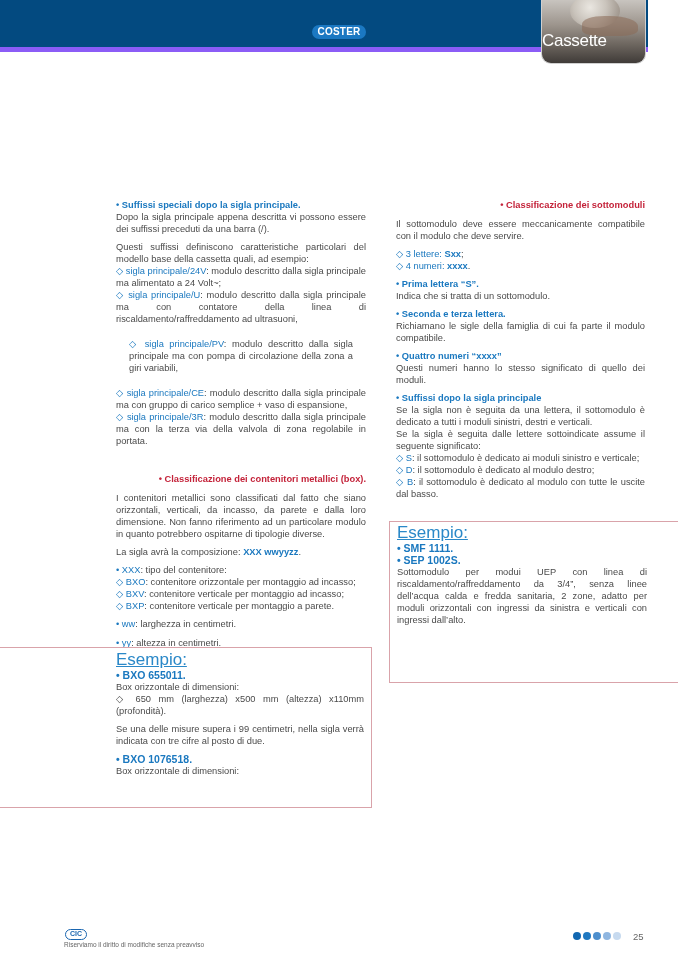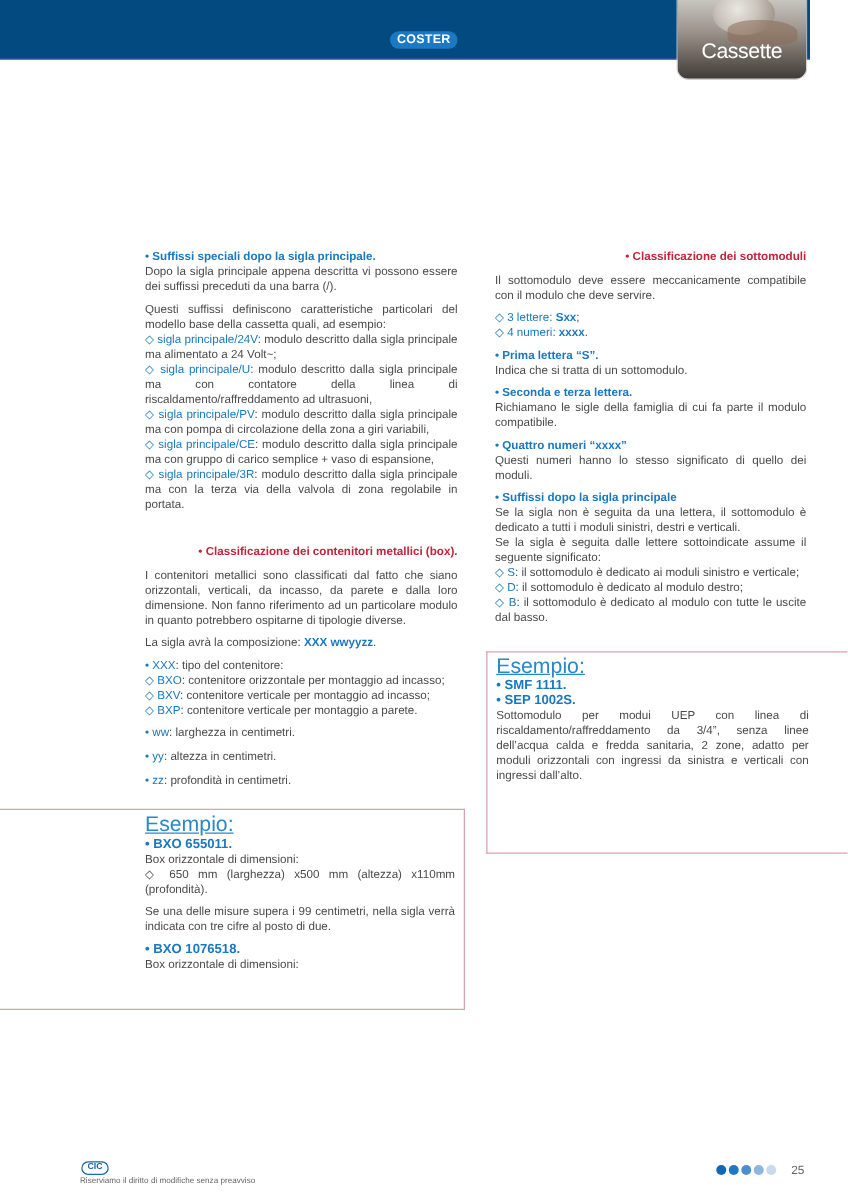--- a/index.html
+++ b/index.html
@@ -5,21 +5,21 @@
   html, body { margin: 0; padding: 0; }
   body {
     width: 678px; height: 959px; position: relative; overflow: hidden;
     background: #ffffff;
     font-family: "Liberation Sans", sans-serif;
     color: #4a4a4a;
   }
   .topbar {
     position: absolute; left: 0; top: 0; width: 648px; height: 47px;
     background: #034a80;
-    border-bottom: 1px solid #8b5cf6;
+    border-bottom: 5px solid #8b5cf6;
   }
   .brand-badge {
     position: absolute; left: 312px; top: 25px; width: 54px; height: 14px;
     background: #1b78c2; border-radius: 7px;
     color: #ffffff; font-weight: bold; font-size: 10px; line-height: 14px;
     text-align: center; letter-spacing: 0.2px;
   }
   .category-tab {
     position: absolute; left: 541px; top: 0; width: 103px; height: 63px;
     border-radius: 0 0 10px 10px; overflow: hidden;
@@ -32,21 +32,21 @@
     background: radial-gradient(circle at 40% 40%, #efece6 0%, #cbc5bd 45%, #8b8076 100%);
     opacity: 0.9;
   }
   .category-tab .hand {
     position: absolute; left: 40px; top: 16px; width: 56px; height: 20px;
     border-radius: 40% 50% 30% 30%;
     background: #8a6a55; opacity: 0.55;
   }
   .category-tab .label {
     position: absolute; left: 0; right: 0; top: 31px;
-    text-align: center; color: #ffffff; font-size: 17px; letter-spacing: -0.3px;
+    color: #ffffff; font-size: 17px; letter-spacing: -0.3px;
   }
 
   .col { position: absolute; font-size: 9.3px; line-height: 12px; }
   .col-left { left: 116px; top: 199px; width: 250px; }
   .col-right { left: 396px; top: 199px; width: 249px; }
   p { margin: 0 0 6px 0; text-align: justify; }
   .h-blue { color: #1a78bf; font-weight: bold; margin: 0; }
   .h-red { color: #c4233a; font-weight: bold; margin: 0 0 7px 0; text-align: right; }
   .blue { color: #1a78bf; }
   .blueb { color: #1a78bf; font-weight: bold; text-align: right; }
@@ -85,21 +85,21 @@
   <div class="label">Cassette</div>
 </div>
 
 <div class="col col-left">
   <div class="h-blue">• Suffissi speciali dopo la sigla principale.</div>
   <p>Dopo la sigla principale appena descritta vi possono essere dei suffissi preceduti da una barra (/).</p>
   <p style="margin-bottom:0">Questi suffissi definiscono caratteristiche particolari del modello base della cassetta quali, ad esempio:</p>
   <div>
     <p style="margin:0"><span class="blue">◇ sigla principale/24V</span><span>: modulo descritto dalla sigla principale ma alimentato a 24 Volt~;</span></p>
     <p style="margin:0"><span class="blue">◇ sigla principale/U</span><span>: modulo descritto dalla sigla principale ma con contatore della linea di riscaldamento/raffreddamento ad ultrasuoni,</span></p>
-    <p style="margin:0"><span class="blue">◇ sigla principale/PV</span><span>: modulo descritto dalla sigla principale ma con pompa di circolazione della zona a giri variabili,</span></p>
+    <p style="margin:13px"><span class="blue">◇ sigla principale/PV</span><span>: modulo descritto dalla sigla principale ma con pompa di circolazione della zona a giri variabili,</span></p>
     <p style="margin:0"><span class="blue">◇ sigla principale/CE</span><span>: modulo descritto dalla sigla principale ma con gruppo di carico semplice + vaso di espansione,</span></p>
     <p style="margin:0"><span class="blue">◇ sigla principale/3R</span><span>: modulo descritto dalla sigla principale ma con la terza via della valvola di zona regolabile in portata.</span></p>
   </div>
 
   <div style="height:26px"></div>
   <div class="h-red">• Classificazione dei contenitori metallici (box).</div>
   <p>I contenitori metallici sono classificati dal fatto che siano orizzontali, verticali, da incasso, da parete e dalla loro dimensione. Non fanno riferimento ad un particolare modulo in quanto potrebbero ospitarne di tipologie diverse.</p>
   <p><span>La sigla avrà la composizione: </span><span class="blueb">XXX wwyyzz</span><span>.</span></p>
   <div style="margin-bottom:6px">
     <span class="line"><span class="blue">• XXX</span><span>: tipo del contenitore:</span></span>

